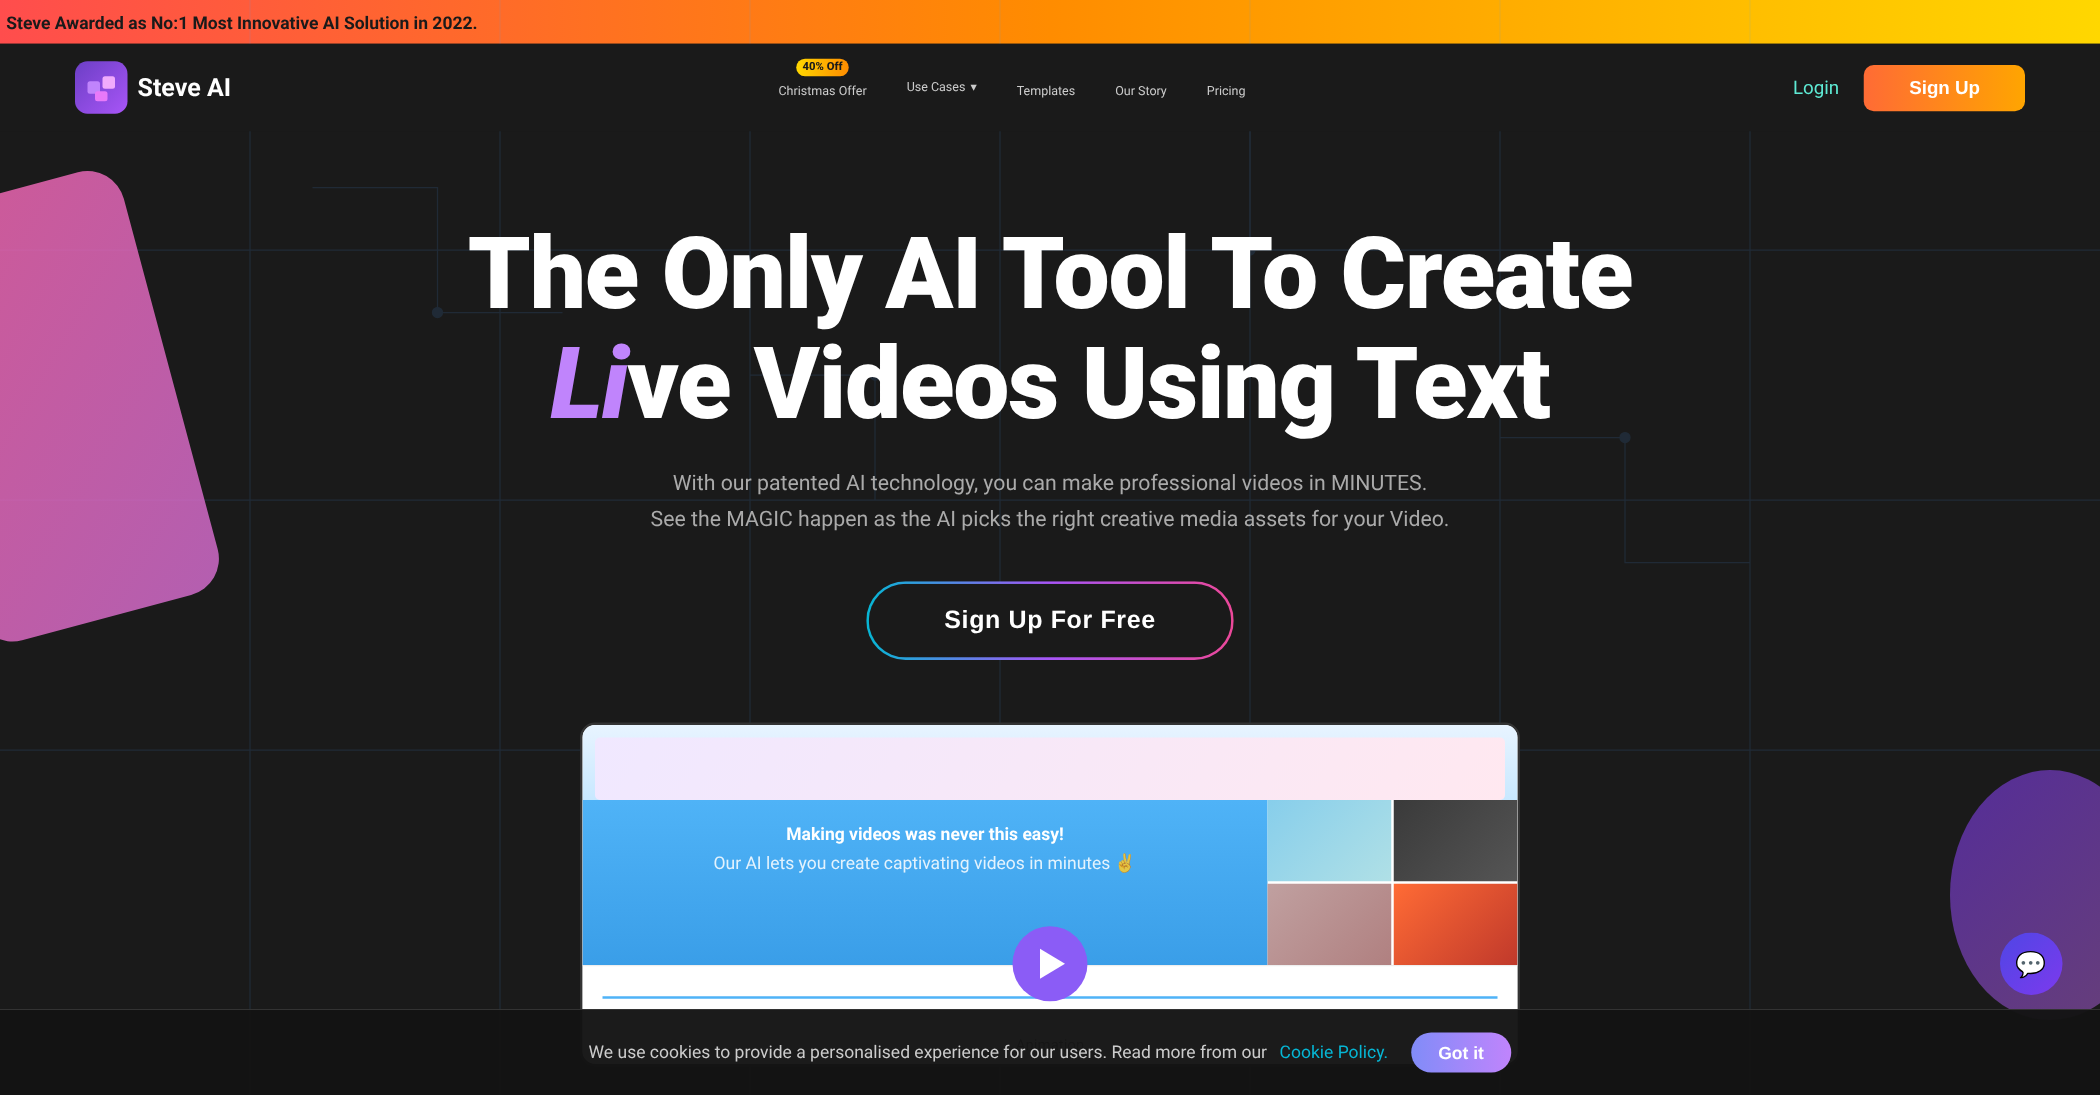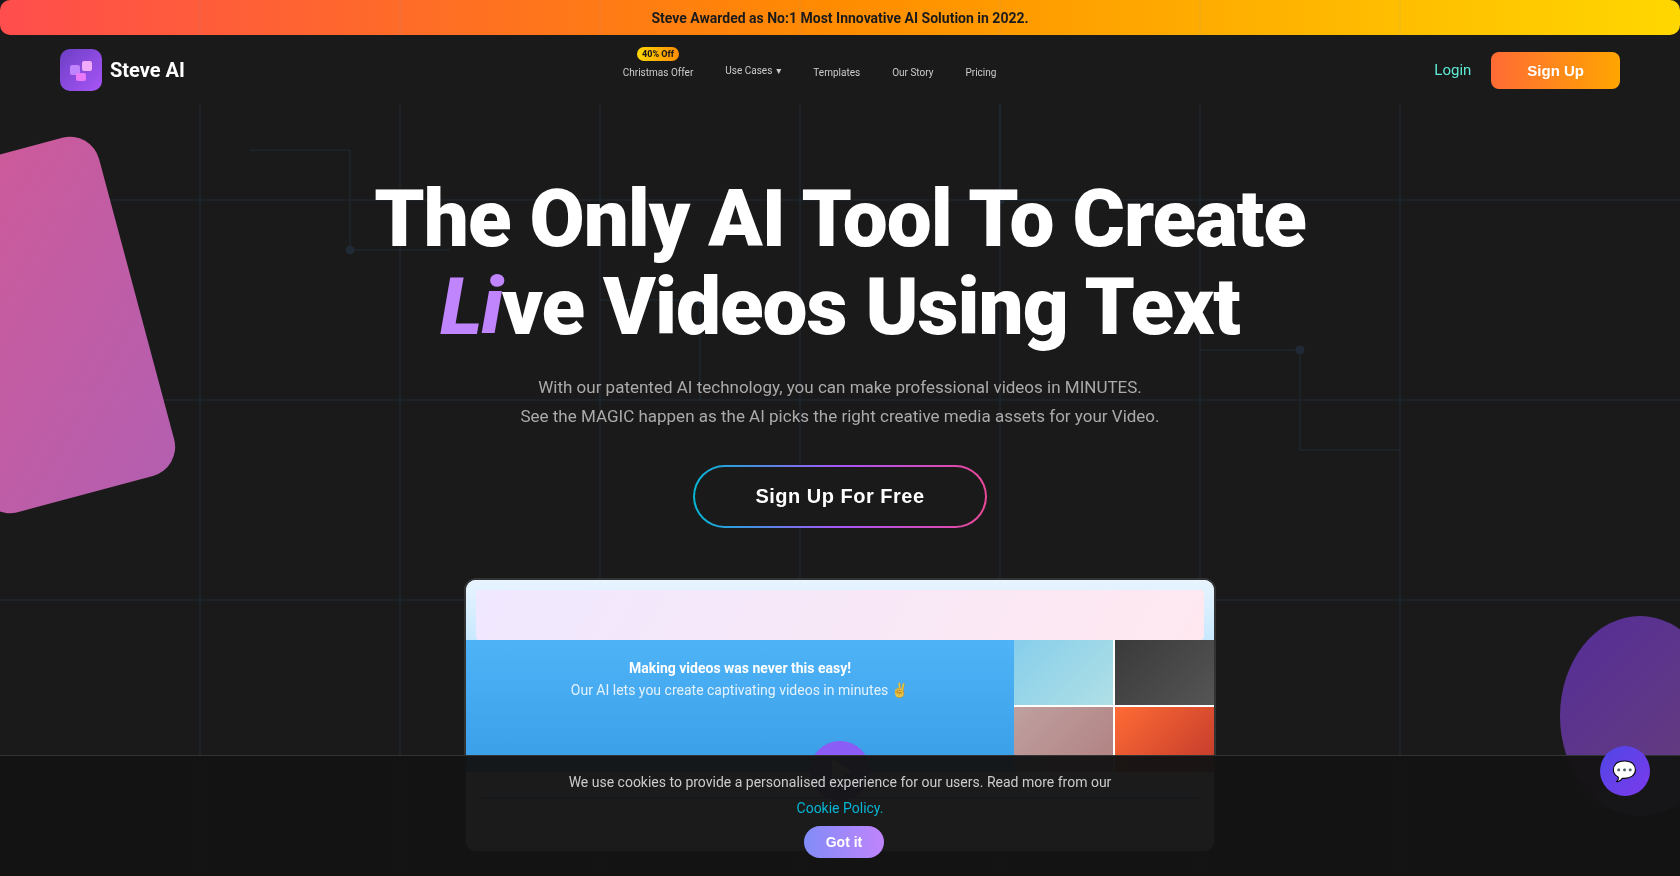--- a/index.html
+++ b/index.html
@@ -9,23 +9,22 @@
       background-color: #1a1a1a;
       font-family: -apple-system, BlinkMacSystemFont, 'Segoe UI', Roboto, sans-serif;
       overflow-x: hidden;
       position: relative;
     }
 
     
     .top-banner {
       width: 100%;
       background: linear-gradient(90deg, #ff4d4d, #ff8c00, #ffd700);
-      text-align: center;
+      text-align: left;
       padding: 8px 5px;
-      border-radius: 10px;
     }
     .top-banner span {
       color: #1a1a1a;
       font-weight: 700;
       font-size: 14px;
     }
 
     
     .navbar {
       display: flex;
@@ -299,21 +298,20 @@
       left: 0;
       width: 1680px;
       background: rgba(20, 20, 20, 0.97);
       border-top: 1px solid #333;
       padding: 18px 60px;
       display: flex;
       align-items: center;
       justify-content: center;
       gap: 10px;
       z-index: 1000;
-      flex-direction: column;
     }
     .cookie-text {
       color: #ccc;
       font-size: 14px;
     }
     .cookie-link {
       color: #06b6d4;
       text-decoration: none;
       font-size: 14px;
     }

